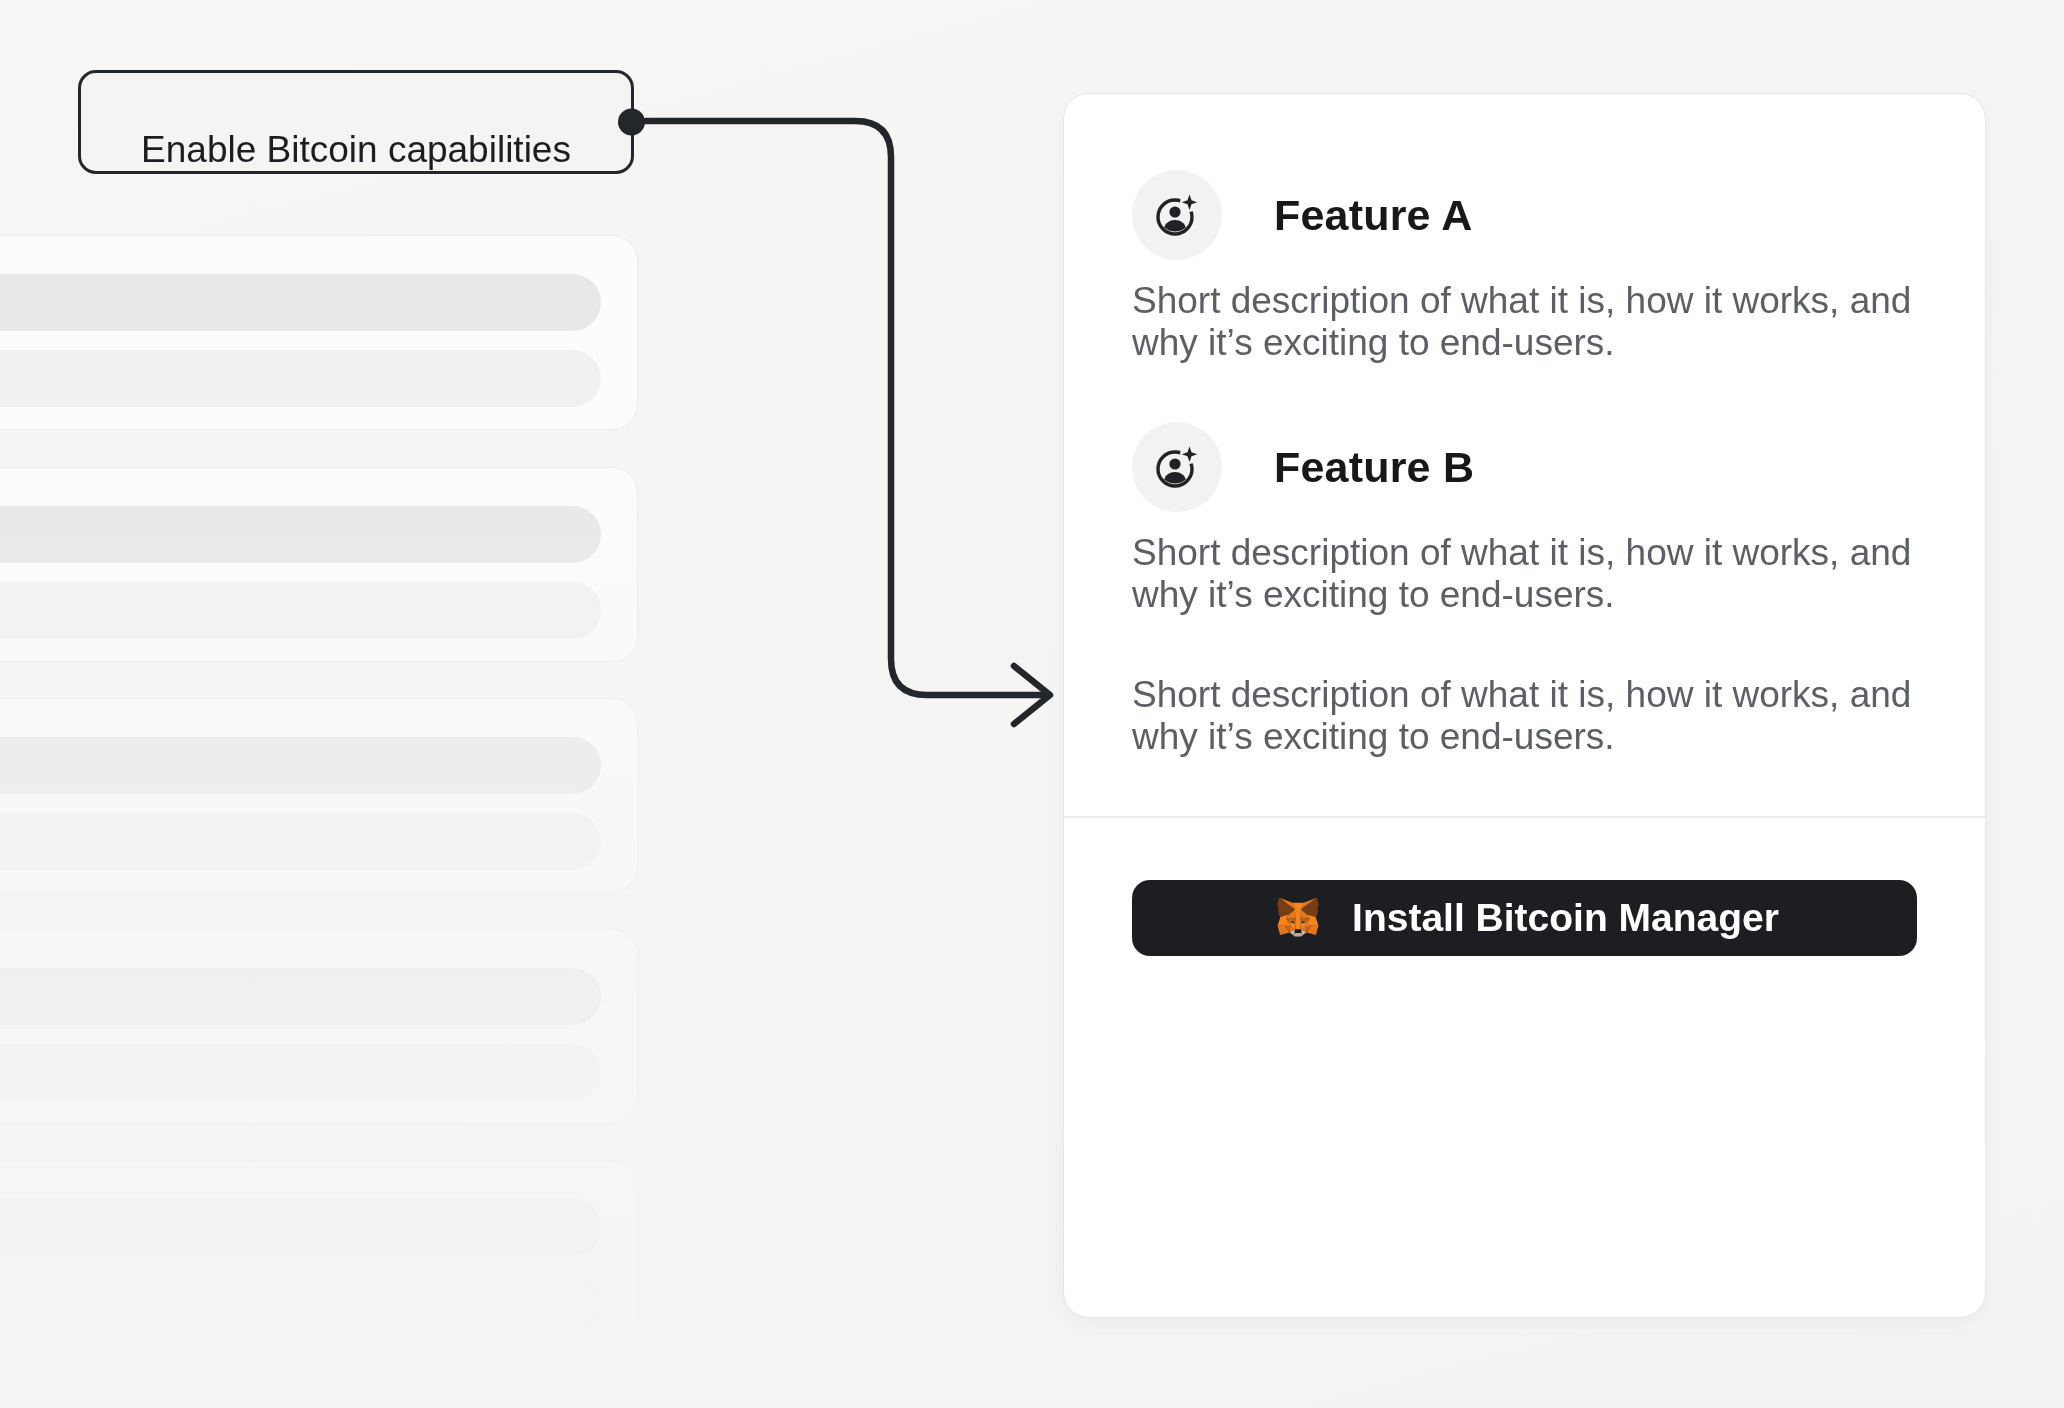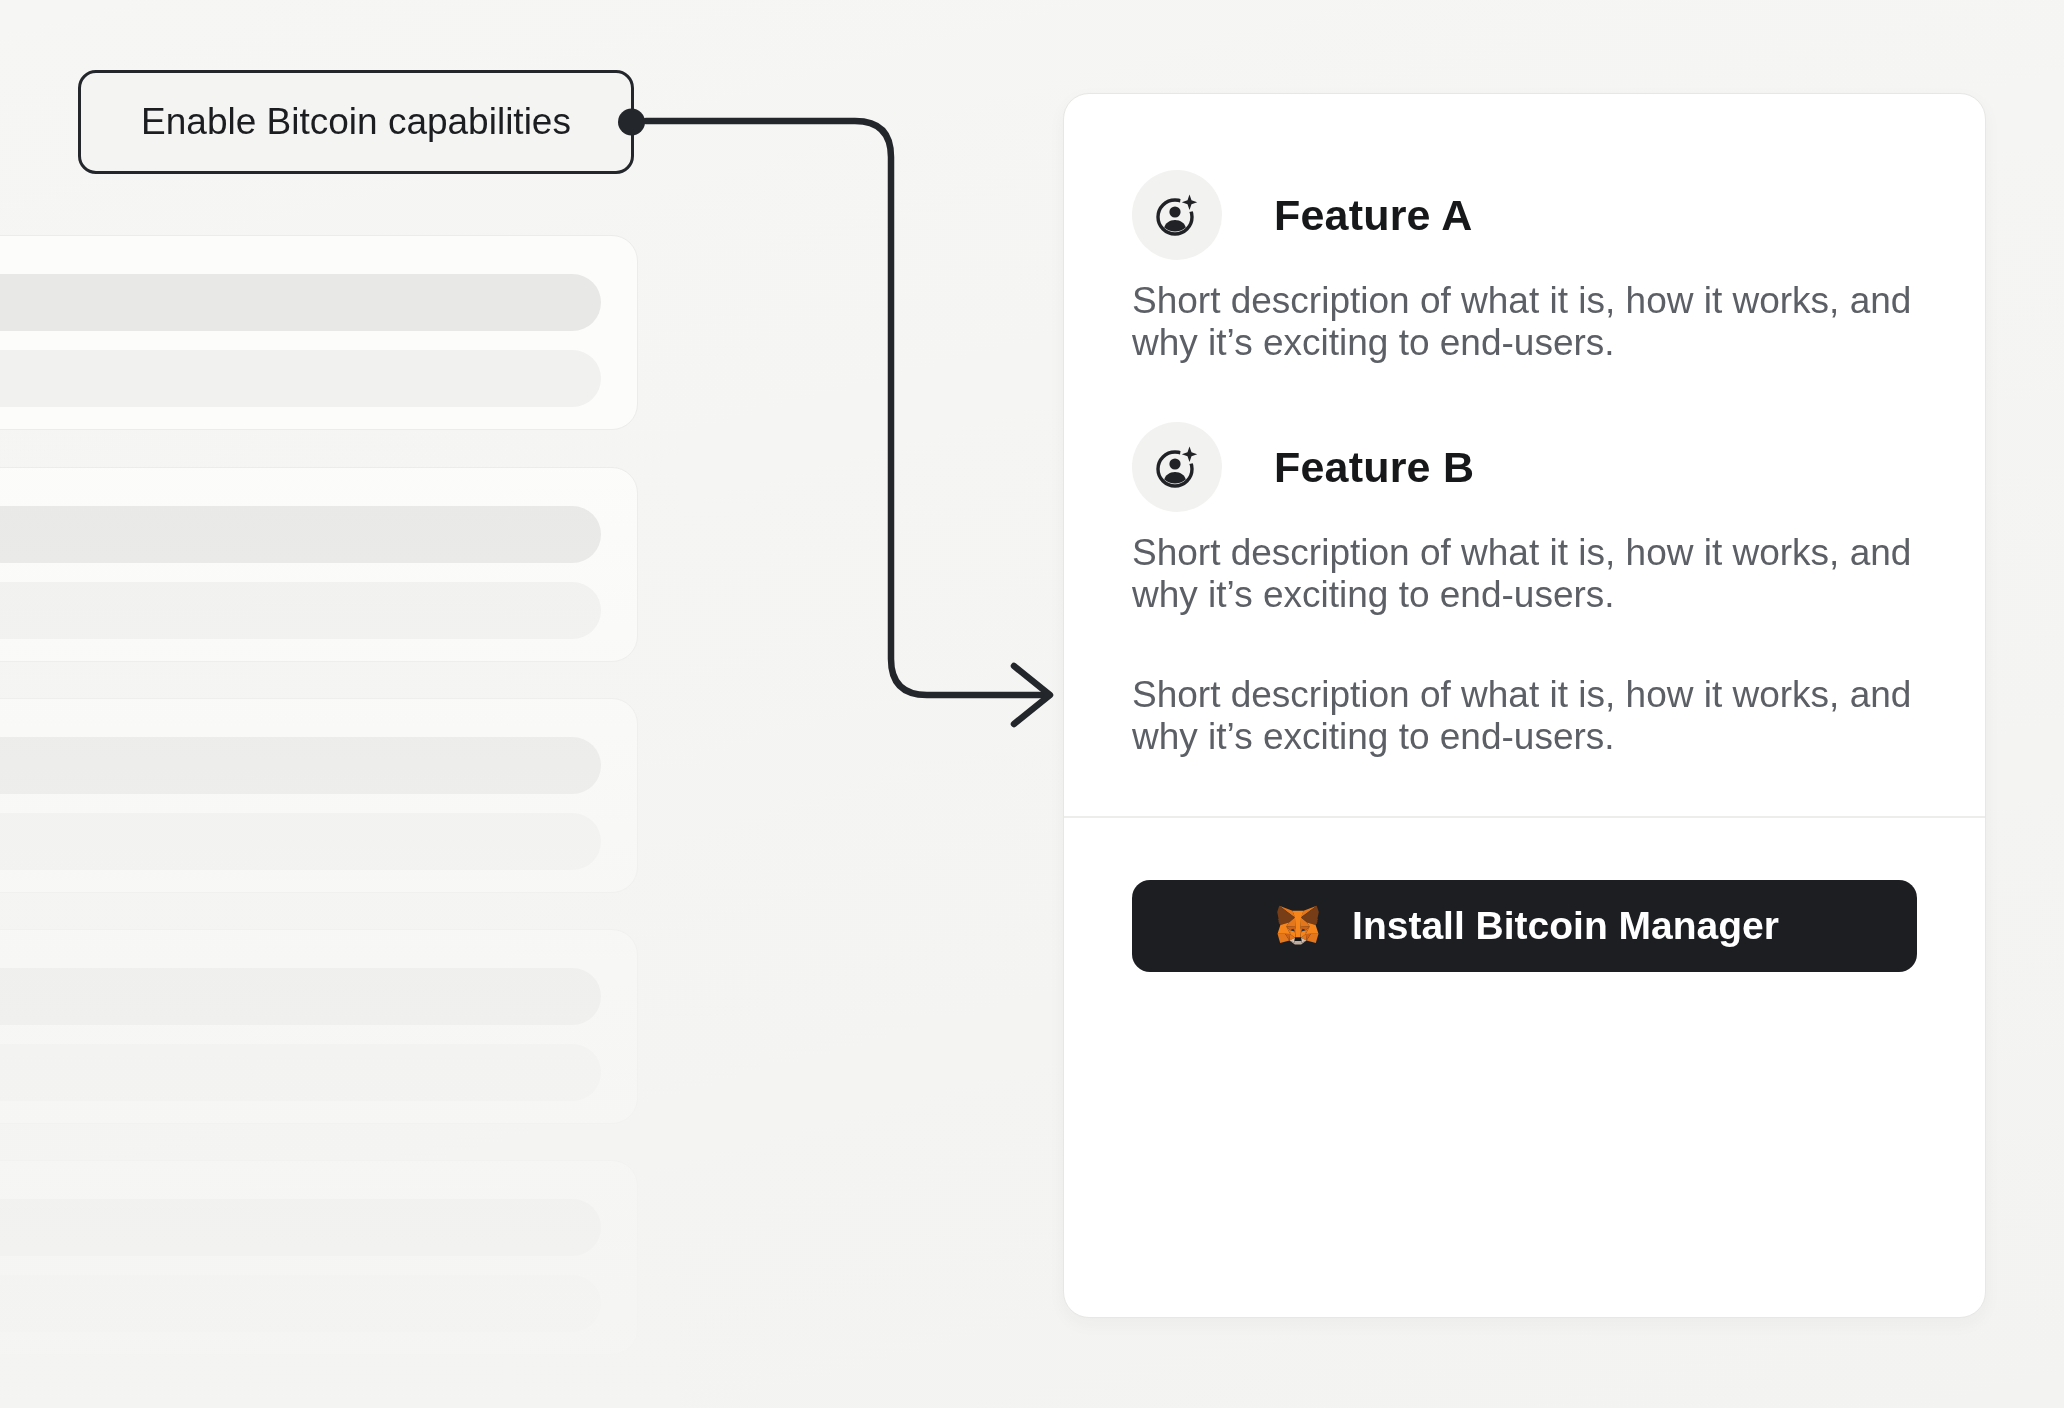--- a/index.html
+++ b/index.html
@@ -12,21 +12,21 @@
     font-family: "Liberation Sans", sans-serif;
     color: #17181a;
   }
 
   
   .callout {
     position: absolute;
     left: 78px; top: 70px;
     width: 556px; height: 104px;
     box-sizing: border-box;
-    display: flex; align-items: center; justify-content: center;
+    display: flex; align-items: flex-end; justify-content: center;
     border: 3.5px solid #23262b;
     border-radius: 18px;
     background: #f4f4f2;
     font-size: 37px;
     font-weight: 400;
     color: #1b1d21;
     white-space: nowrap;
   }
   .callout .dot {
     position: absolute;
@@ -108,21 +108,21 @@
     color: #5c6066;
   }
   .card-divider {
     height: 2px;
     background: #ededeb;
     margin: 0 -68px;
   }
   .install-button {
     margin-top: 62px;
     width: 100%;
-    height: 92px;
+    height: 76px;
     border: none;
     border-radius: 18px;
     background: #1d1e22;
     color: #ffffff;
     display: flex; align-items: center; justify-content: center; gap: 26px;
     font-family: "Liberation Sans", sans-serif;
     font-size: 39px;
     font-weight: 700;
     cursor: pointer;
   }

